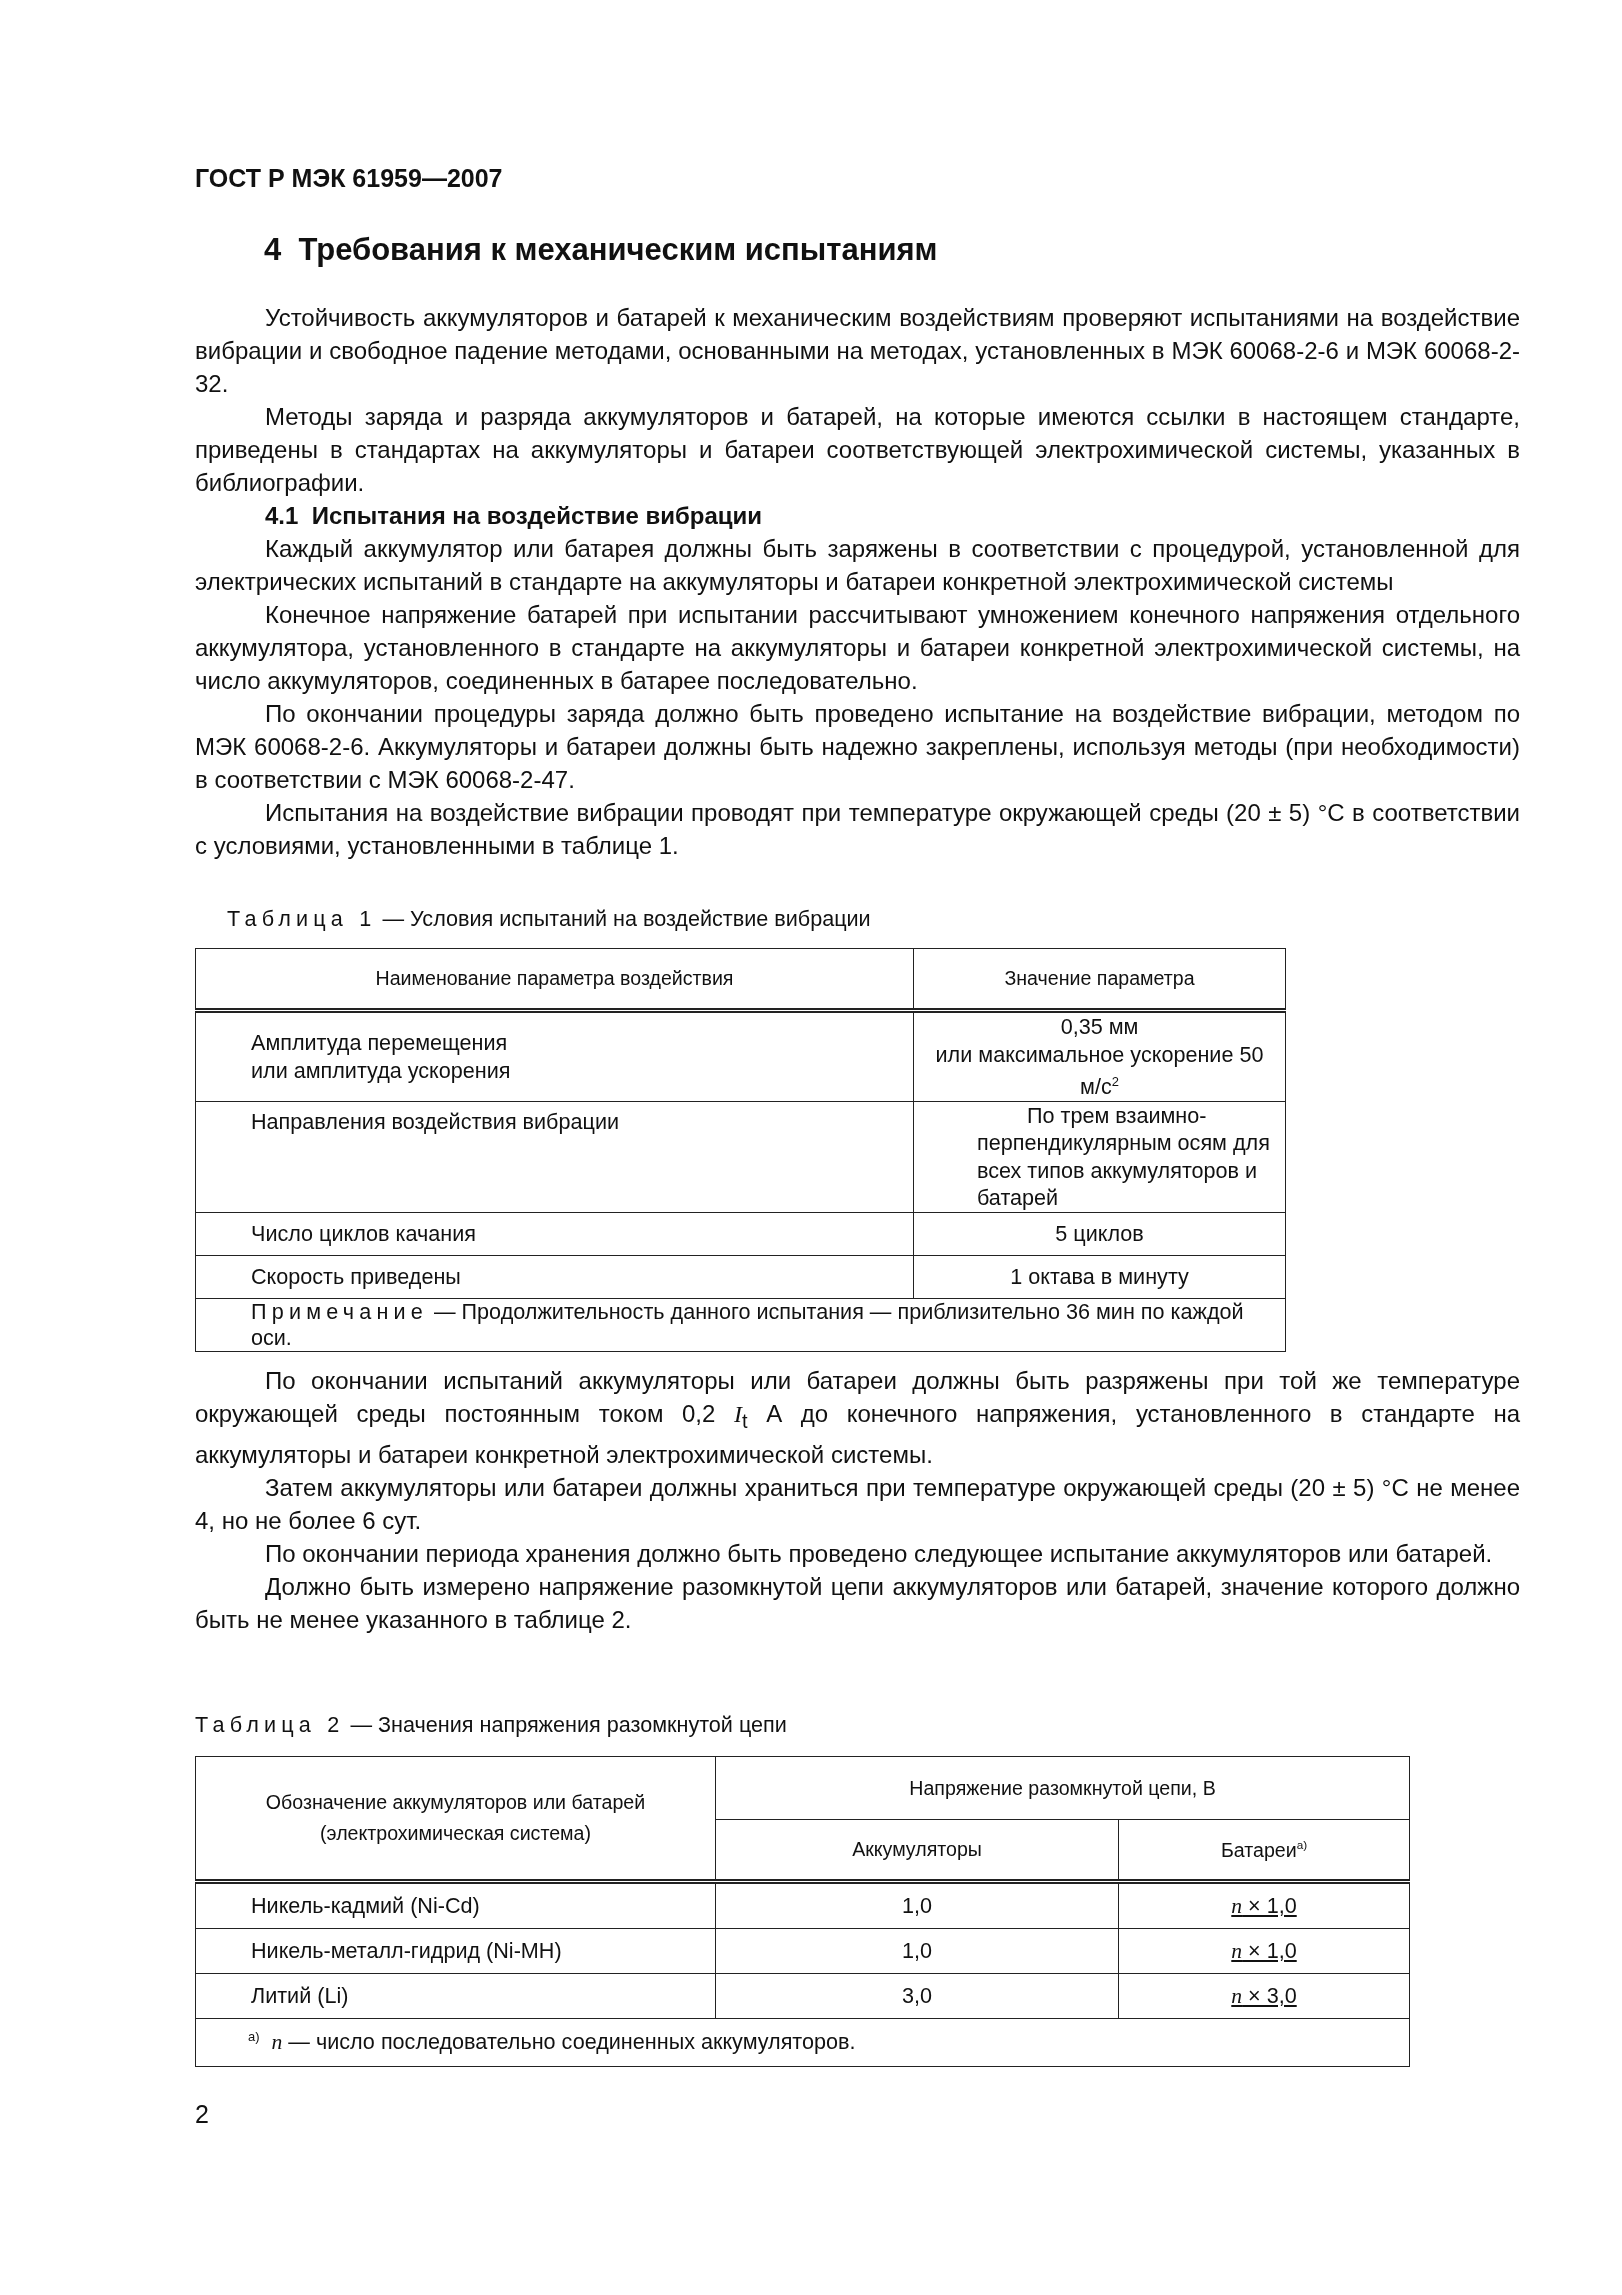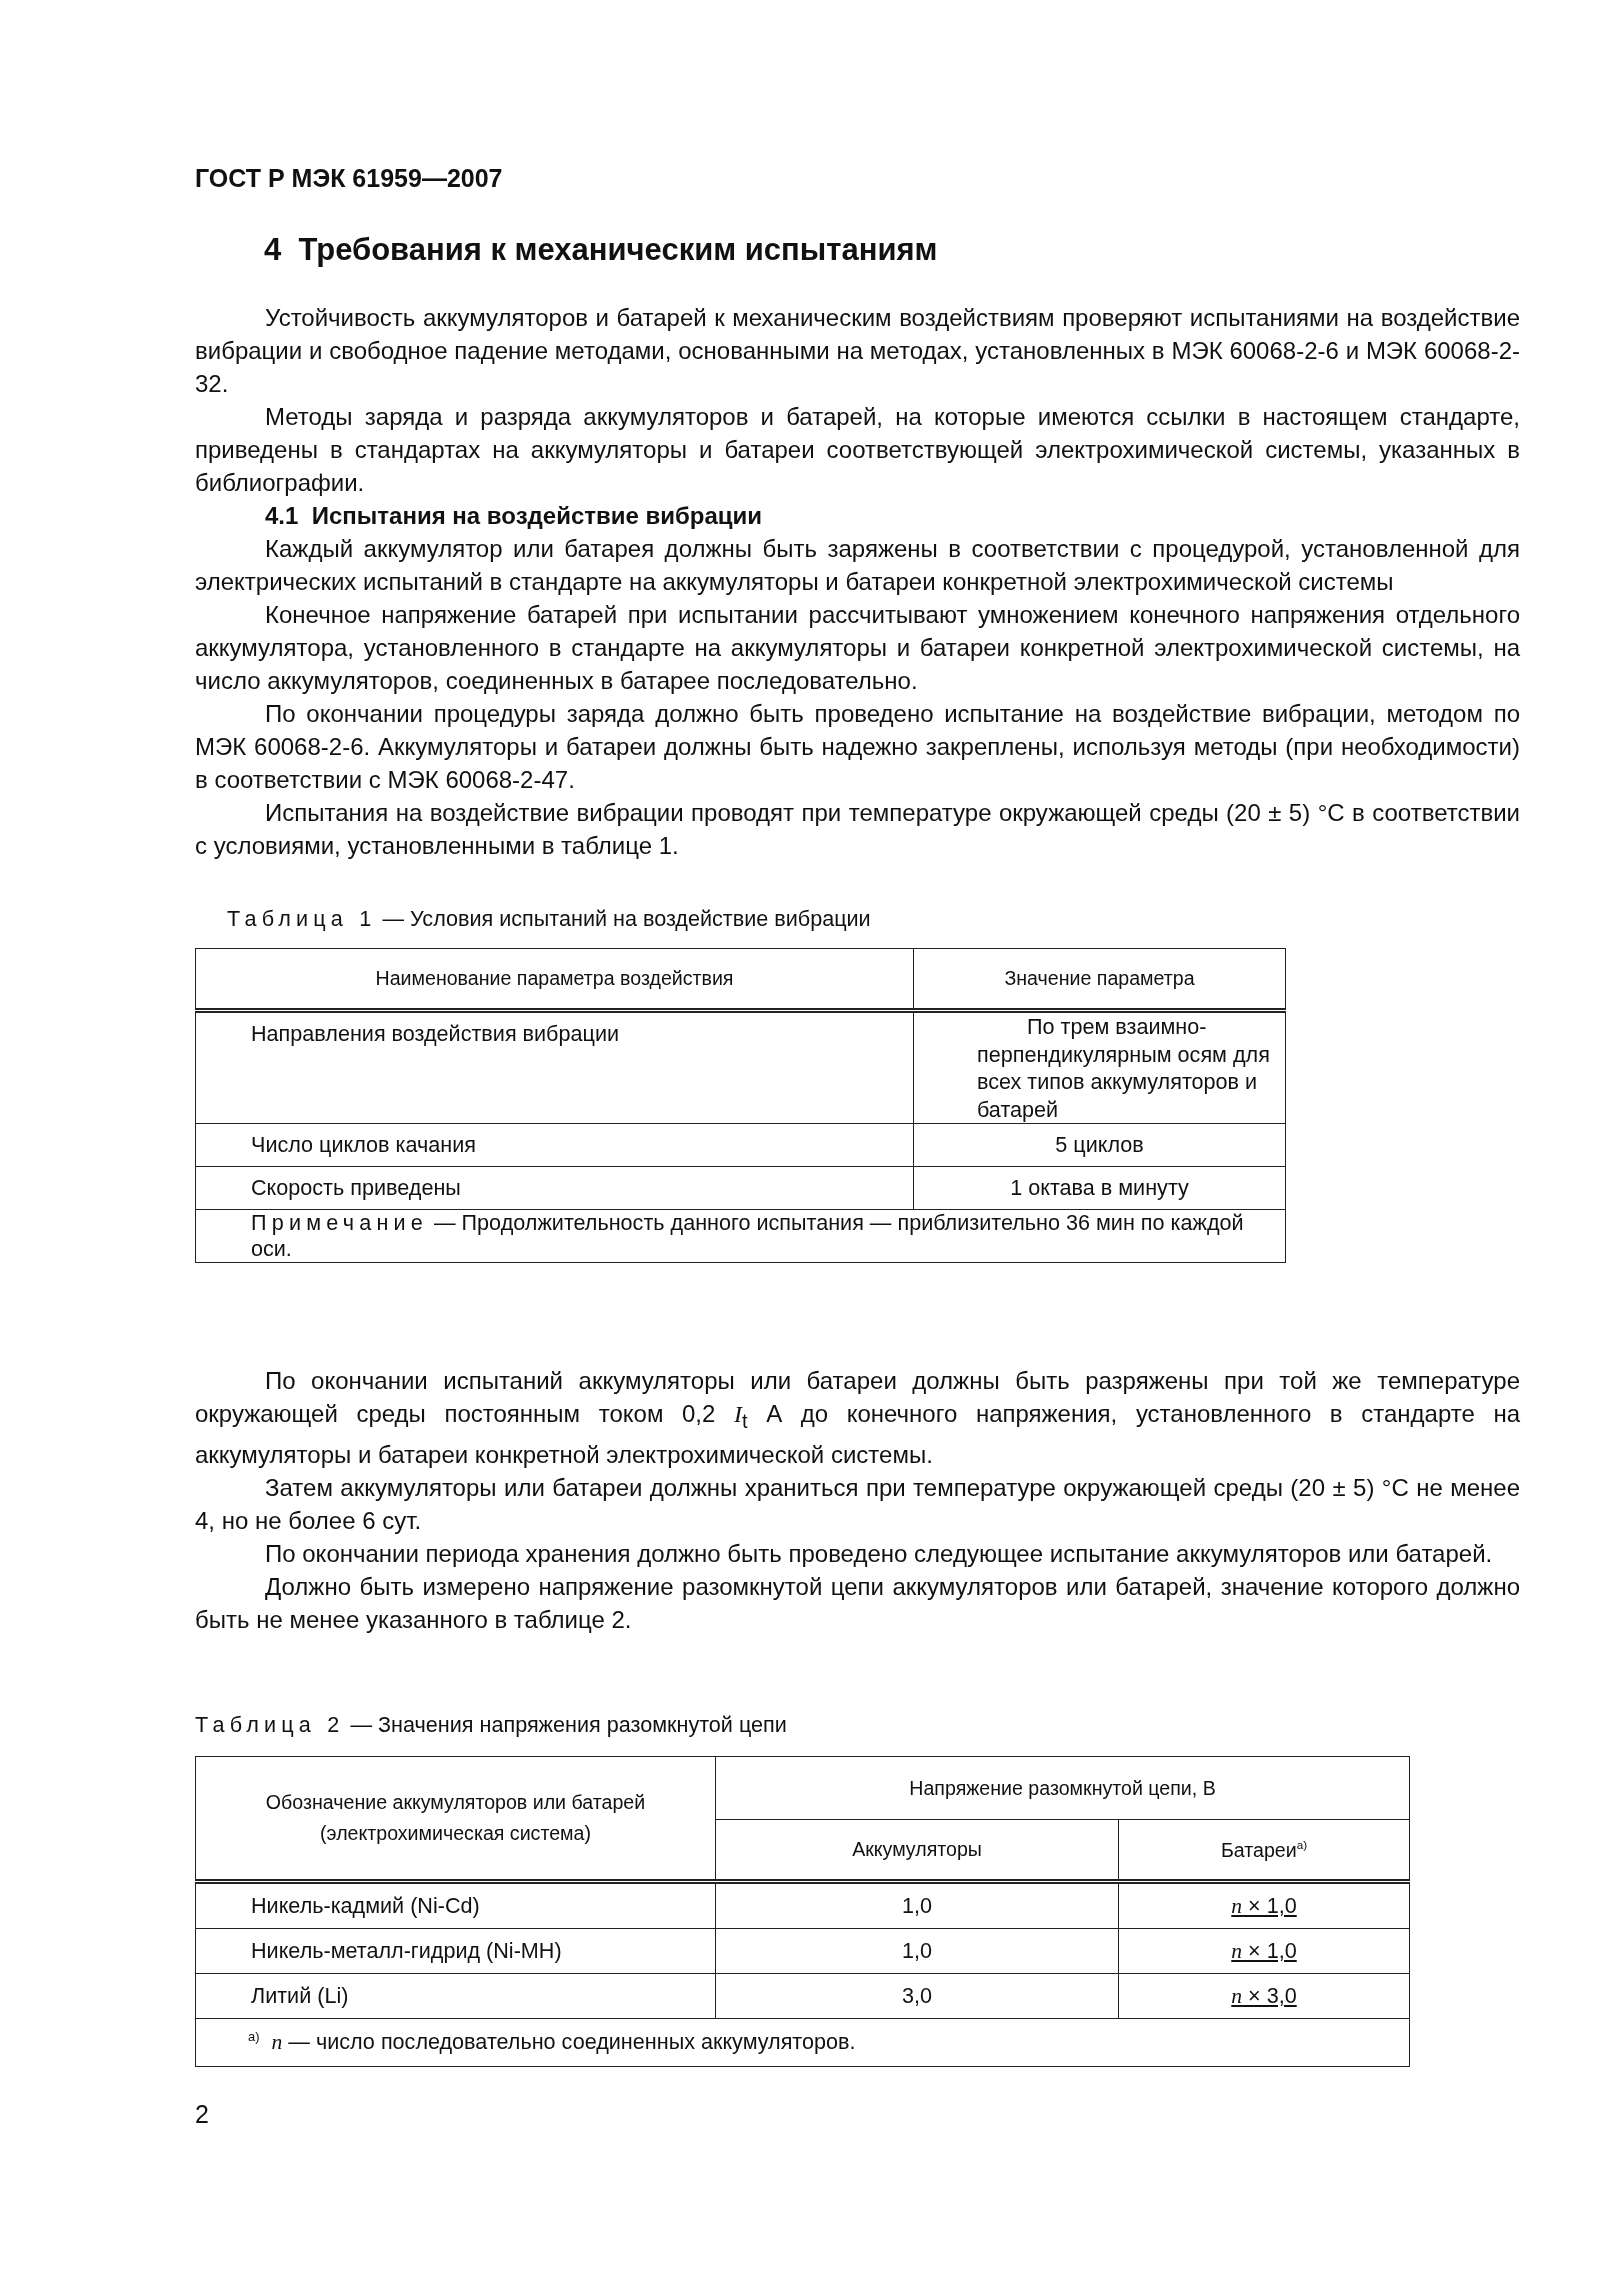--- a/index.html
+++ b/index.html
@@ -68,20 +68,30 @@
 
 <table class="t1">
   <thead>
     <tr>
       <th>Наименование параметра воздействия</th>
       <th>Значение параметра</th>
     </tr>
   </thead>
   <tbody>
     <tr class="r-double">
+      <td class="c1">
+        <div>Амплитуда перемещения</div>
+        <div>или амплитуда ускорения</div>
+      </td>
+      <td class="c2">
+        <div>0,35 мм</div>
+        <div><span>или максимальное ускорение 50 м/с</span><sup>2</sup></div>
+      </td>
+    </tr>
+    <tr class="r-double">
       <td class="c1" style="vertical-align:top; padding-top:6.5px;">Направления воздействия вибрации</td>
       <td class="c2 right-wrap">По трем взаимно-перпендикулярным осям для всех типов аккумуляторов и батарей</td>
     </tr>
     <tr class="r-single">
       <td class="c1">Число циклов качания</td>
       <td class="c2">5 циклов</td>
     </tr>
     <tr class="r-single">
       <td class="c1">Скорость приведены</td>
       <td class="c2">1 октава в минуту</td>

